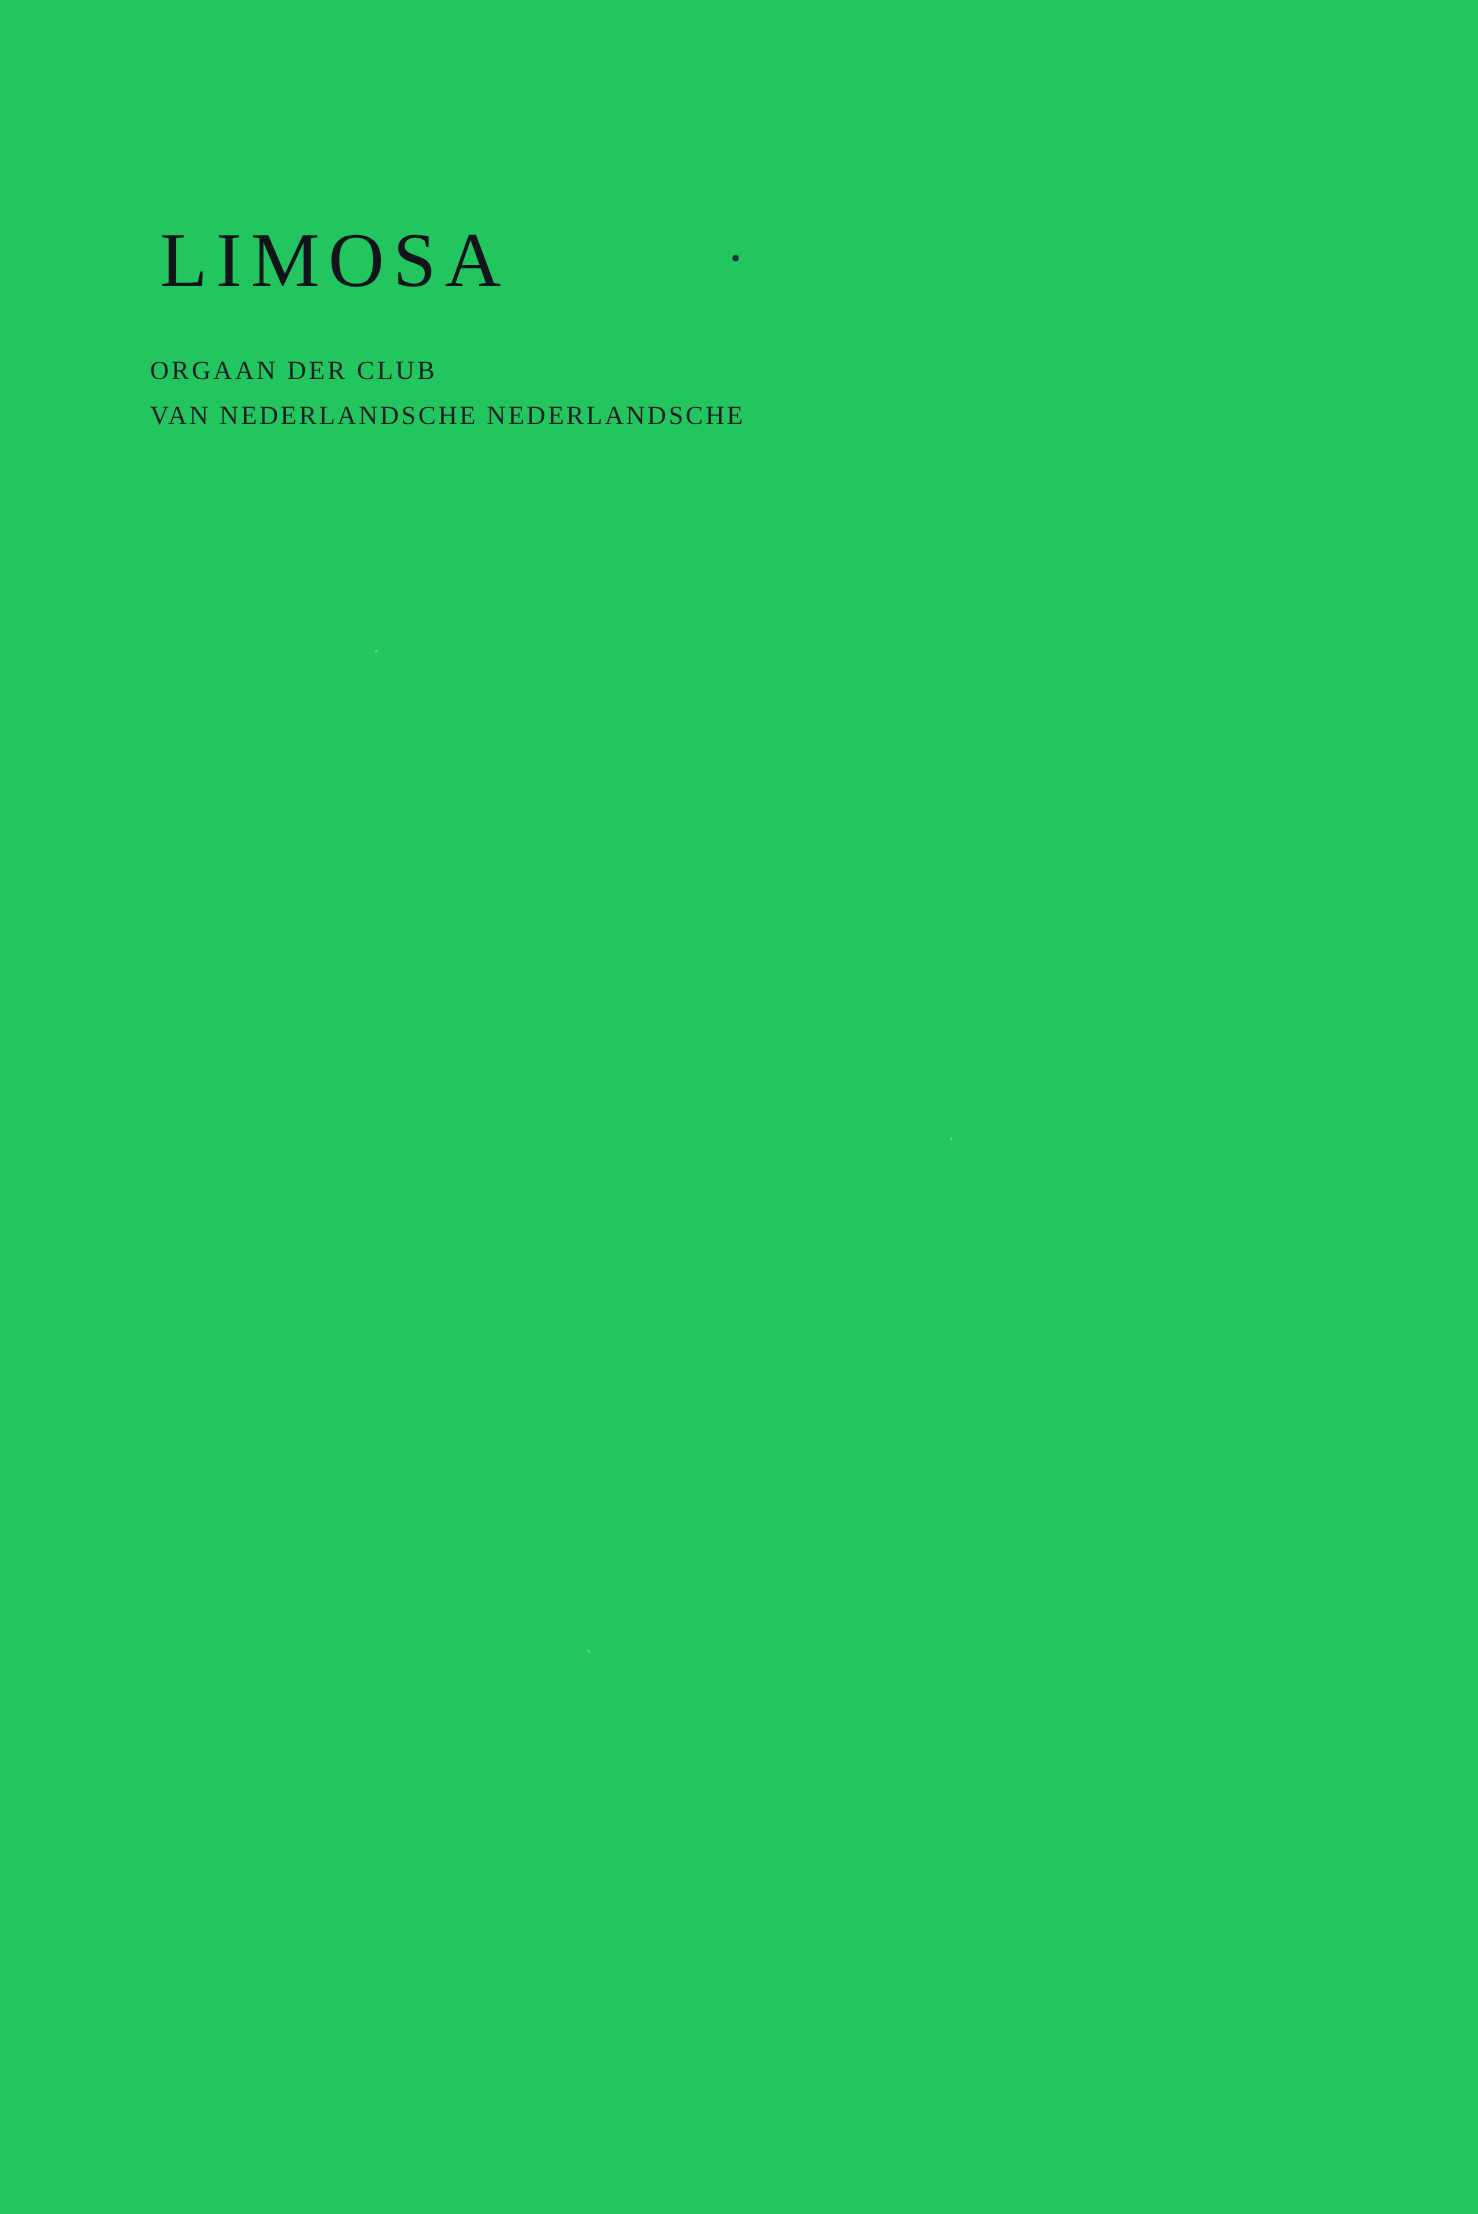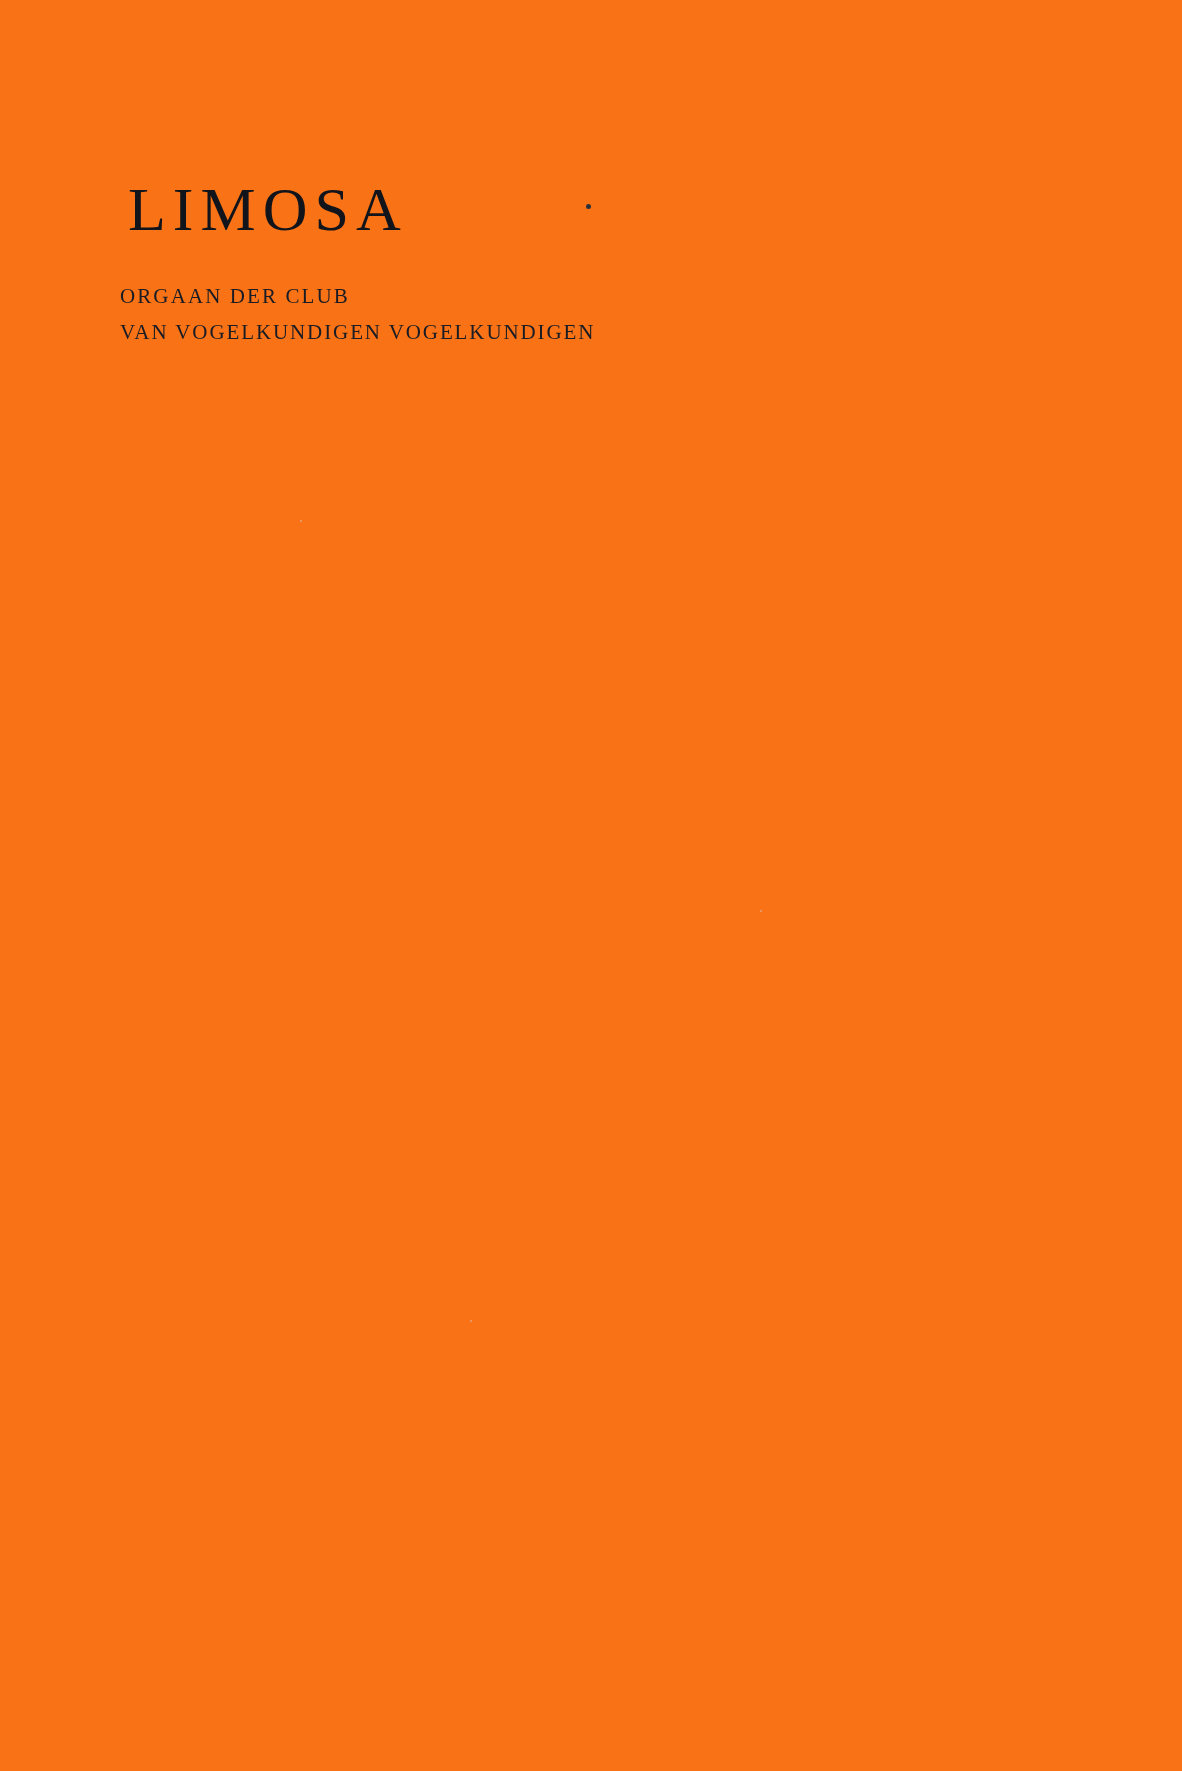--- a/index.html
+++ b/index.html
@@ -12,21 +12,21 @@
     height: 1771px;
     position: relative;
     font-family: "Liberation Serif", serif;
     color: #11131a;
     overflow: hidden;
   }
 
   .page {
     position: absolute;
     inset: 0;
-    background: #f97316;
+    background: #22c55e;
   }
 
   .masthead {
     position: absolute;
     left: 128px;
     top: 178px;
     width: 860px;
   }
 
   .journal-title {
@@ -85,20 +85,20 @@
 <div class="page">
 
   <div class="masthead">
     <h1 class="journal-title">LIMOSA</h1>
   </div>
 
   <div class="title-dot"></div>
 
   <div class="subtitle-block">
     <p class="subtitle-line first">ORGAAN DER CLUB</p>
-    <p class="subtitle-line second">VAN VOGELKUNDIGEN VOGELKUNDIGEN</p>
+    <p class="subtitle-line second">VAN NEDERLANDSCHE NEDERLANDSCHE</p>
   </div>
 
   <span class="speck" style="left:300px; top:520px; width:2px; height:2px;"></span>
   <span class="speck" style="left:760px; top:910px; width:2px; height:2px;"></span>
   <span class="speck" style="left:470px; top:1320px; width:2px; height:2px;"></span>
 
 </div>
 
 </body></html>

